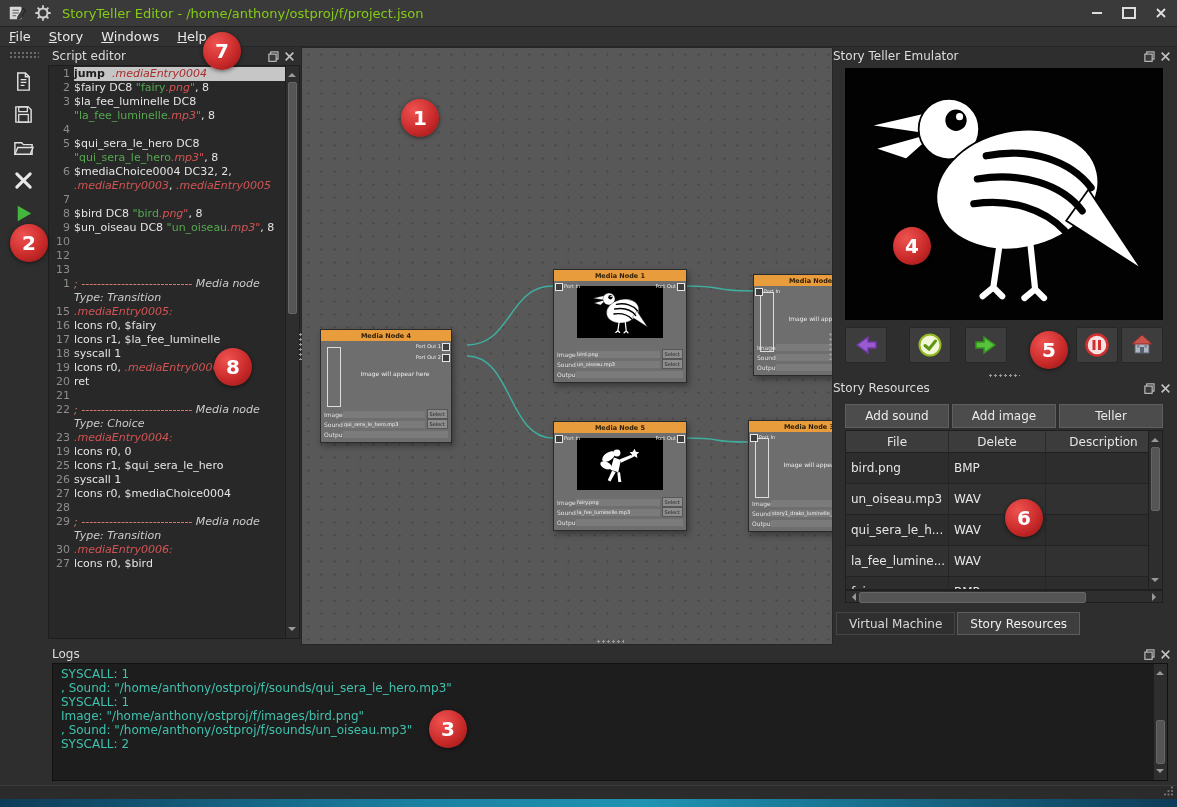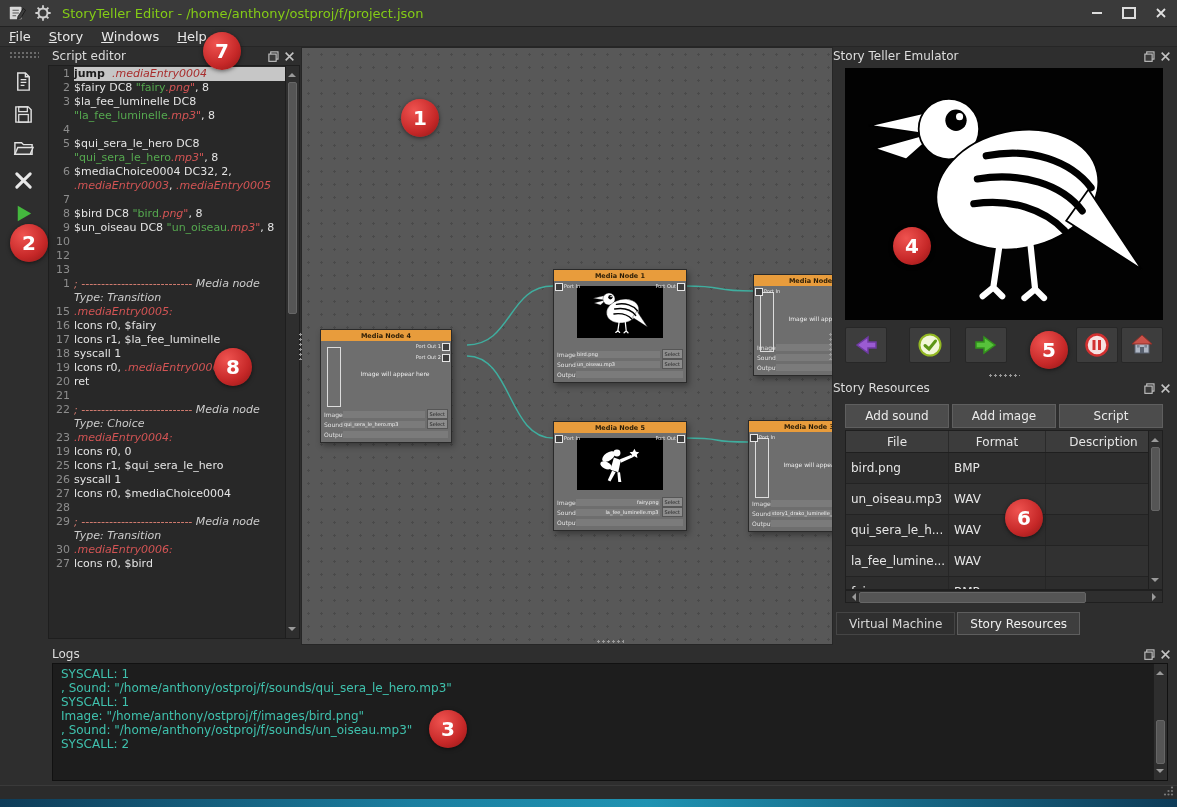--- a/index.html
+++ b/index.html
@@ -426,21 +426,21 @@
           <div class="node-row">
             <span class="lbl">Output</span>
             <span class="val"></span>
           </div>
         </div>
         <span class="port" style="left: 1px; top: 13px;"></span>
         <span class="port-label" style="left: 10px; top: 13px;">Port In</span>
         <span class="port" style="right: 1px; top: 13px;"></span>
         <span class="port-label" style="right: 10px; top: 13px;">Port Out</span>
       </div>
-      <div class="node" style="left: 251px; top: 373px; width: 132px; height: 108px; text-align: right;">
+      <div class="node" style="left: 251px; top: 373px; width: 132px; height: 108px;">
         <div class="node-title">Media Node 5</div>
         <div class="node-thumb">
           <svg viewBox="0 0 140 110" preserveAspectRatio="xMidYMid meet">
             <g fill="#fff">
               <ellipse cx="44" cy="38" rx="17" ry="9" transform="rotate(-35 44 38)"></ellipse>
               <ellipse cx="38" cy="58" rx="14" ry="8" transform="rotate(25 38 58)"></ellipse>
               <circle cx="63" cy="30" r="8"></circle>
               <polygon points="56,40 72,46 66,74 48,68"></polygon>
               <polygon points="52,70 42,92 48,95 60,74"></polygon>
               <polygon points="64,74 66,96 73,96 70,74"></polygon>
@@ -600,26 +600,26 @@
           <span class="dk">
             <svg viewBox="0 0 10 10">
               <path d="M1.5,1.5 L8.5,8.5 M8.5,1.5 L1.5,8.5" stroke="#c4c4c4" stroke-width="1.4"></path>
             </svg>
           </span>
         </span>
     </div>
     <div class="res-actions" id="res-actions">
         <div class="res-btn">Add sound</div>
         <div class="res-btn">Add image</div>
-        <div class="res-btn">Script</div>
+        <div class="res-btn">Teller</div>
       </div>
     <div class="res-table">
       <div class="tbl-head" id="tbl-head">
           <div class="cell col-file">File</div>
-          <div class="cell col-format">Format</div>
+          <div class="cell col-format">Delete</div>
           <div class="cell col-desc">Description</div>
         </div>
       <div id="tbl-body">
           <div class="tbl-row">
             <div class="cell col-file">bird.png</div>
             <div class="cell col-format">BMP</div>
             <div class="cell col-desc"></div>
           </div>
           <div class="tbl-row">
             <div class="cell col-file">un_oiseau.mp3</div>

